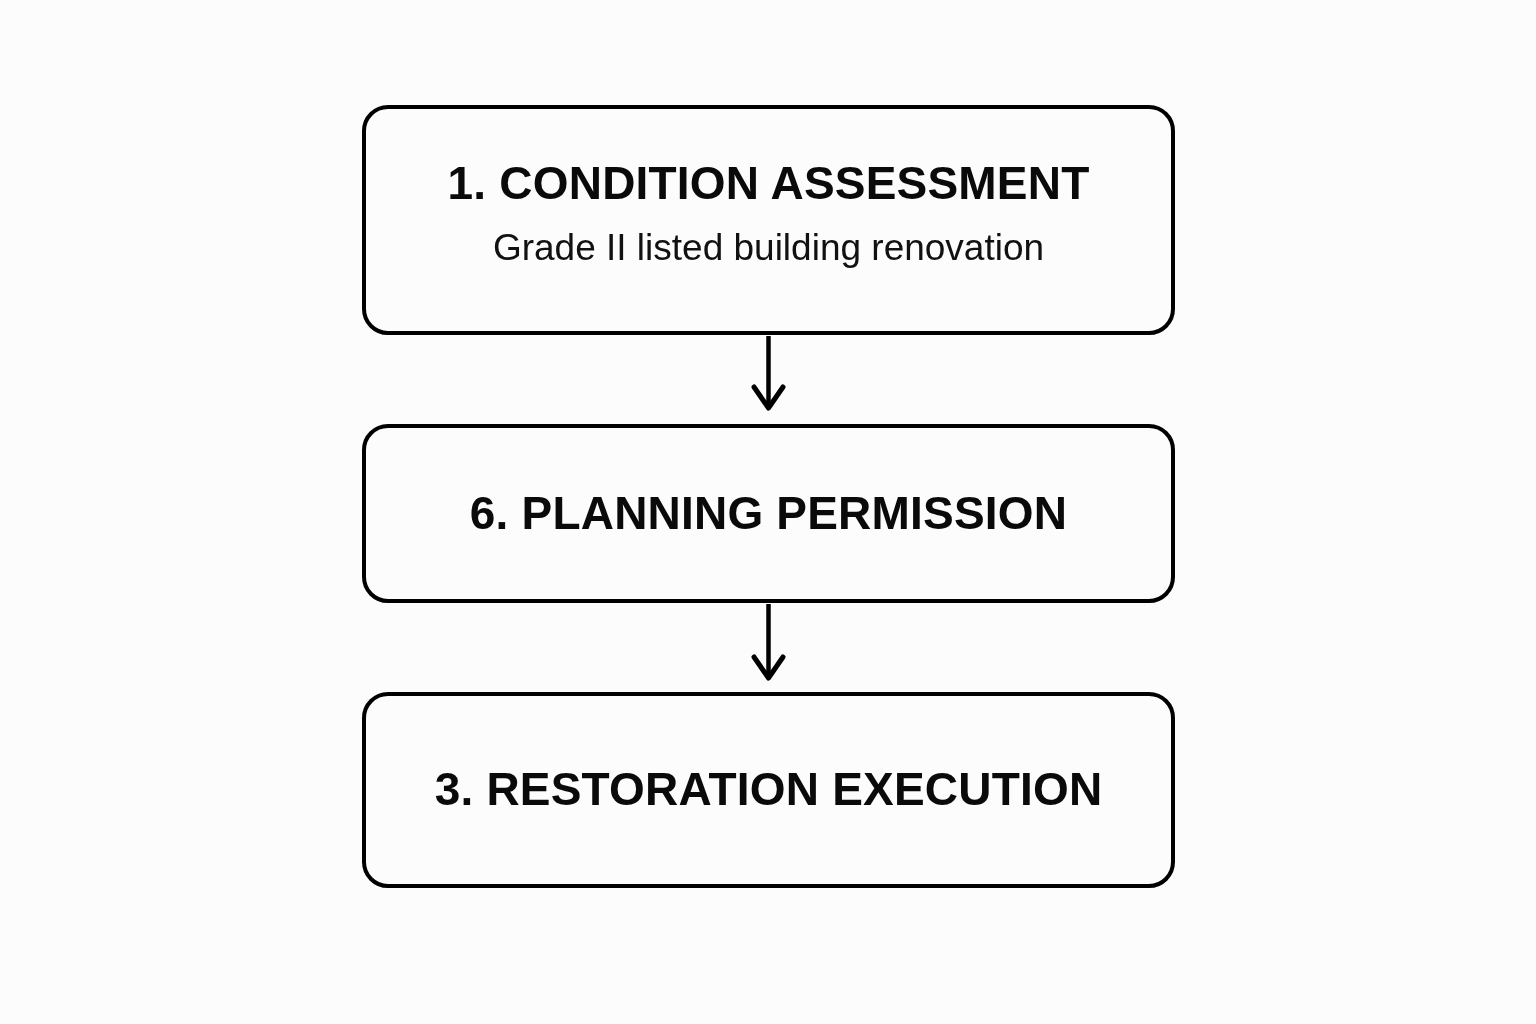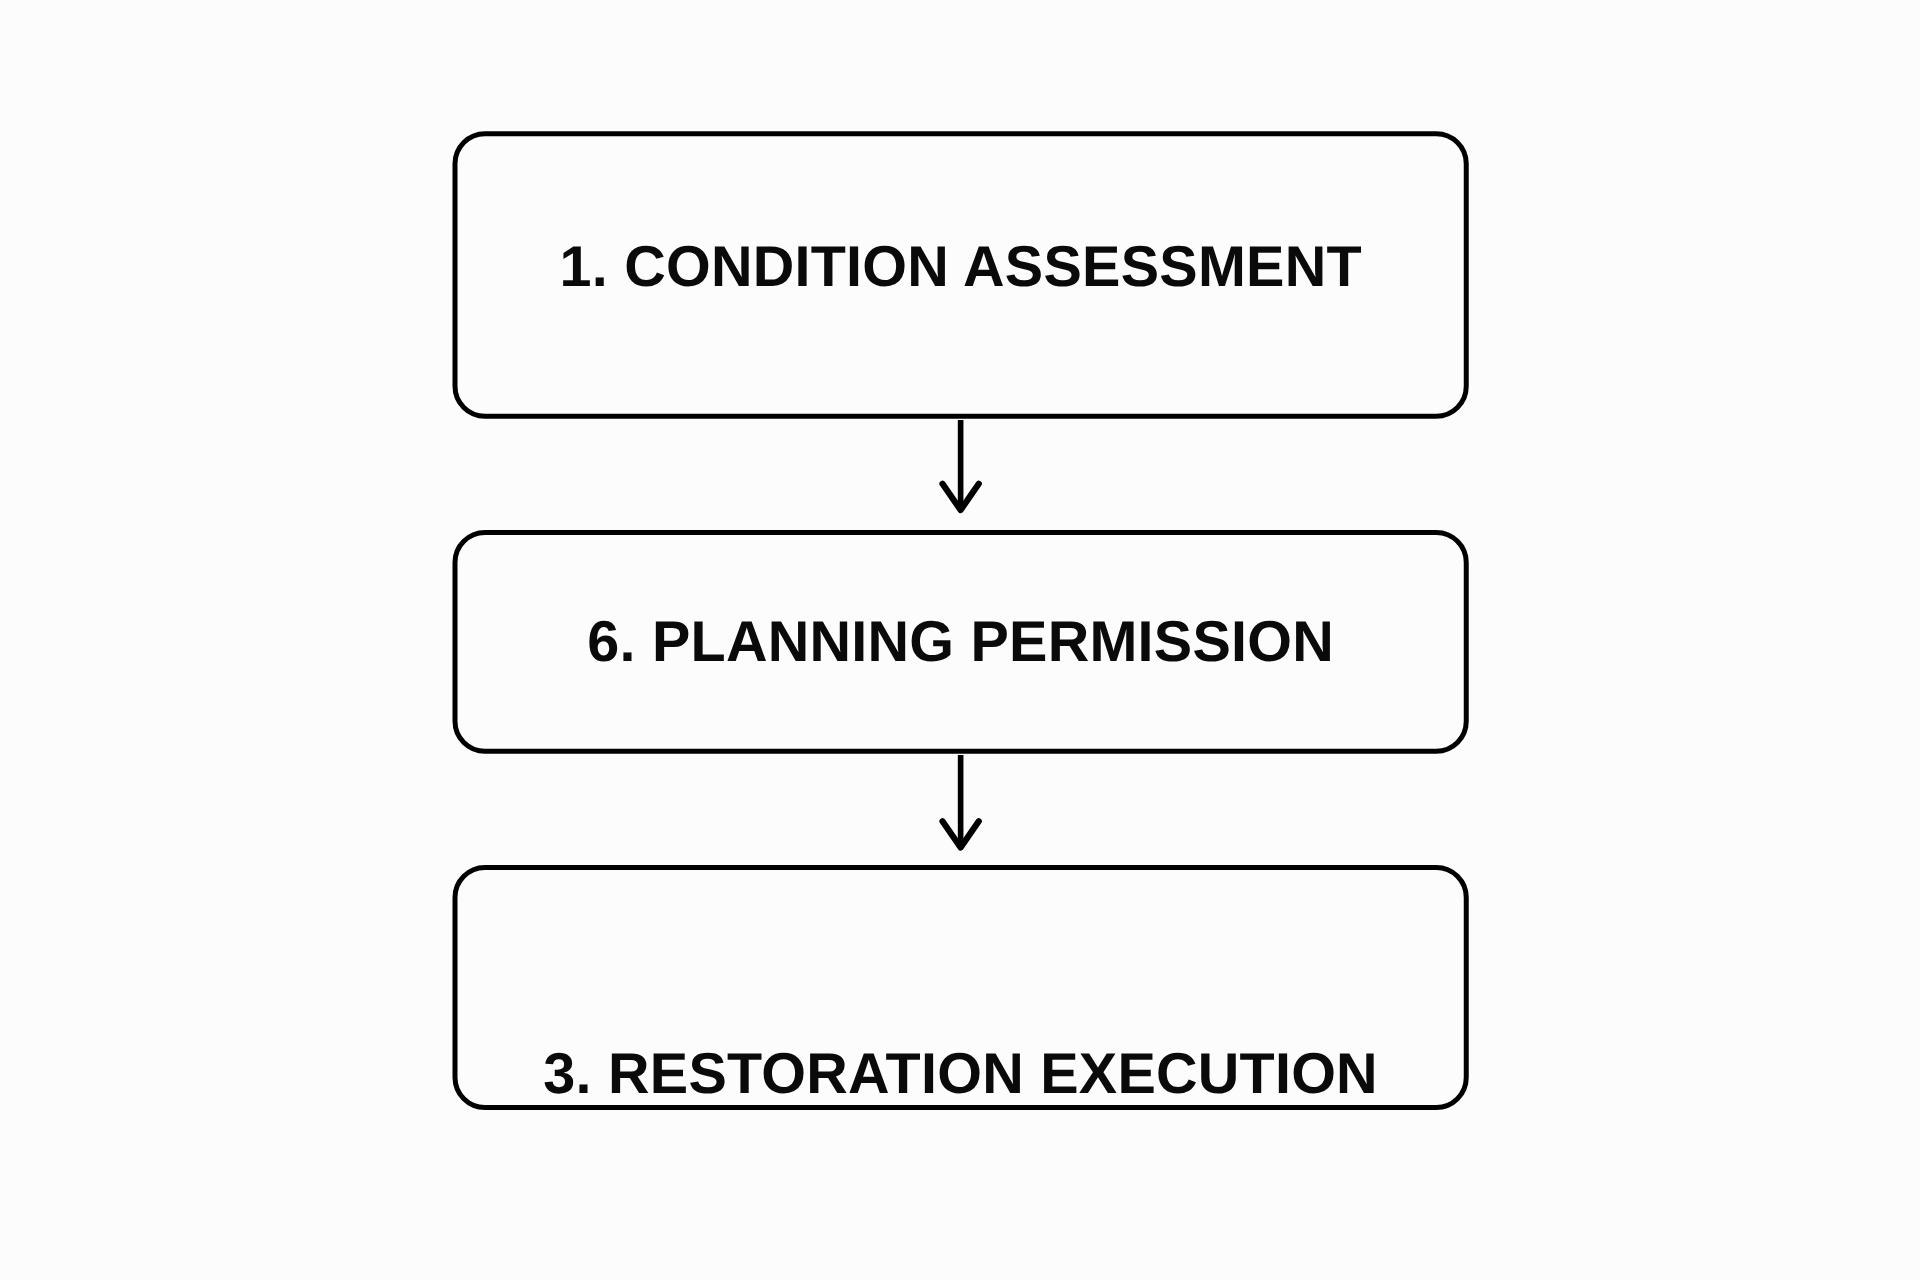--- a/index.html
+++ b/index.html
@@ -32,21 +32,21 @@
     border: 4px solid #000000;
     border-radius: 26px;
     display: flex;
     flex-direction: column;
     align-items: center;
     justify-content: center;
   }
 
   #node-1 { top: 105px;  height: 230px; }
   #node-2 { top: 424px;  height: 179px; }
-  #node-3 { top: 692px;  height: 196px; justify-content: flex-end; }
+  #node-3 { top: 692px;  height: 196px; }
 
   .node-inner {
     display: flex;
     flex-direction: column;
     align-items: center;
     justify-content: center;
     width: 100%;
   }
 
   .node-title {
@@ -99,20 +99,21 @@
 
     <g>
       <line x1="768.5" y1="604" x2="768.5" y2="678" stroke="#000000" stroke-width="4.5"></line>
       <polyline points="754,657 768.5,678 783,657" fill="none" stroke="#000000" stroke-width="5" stroke-linecap="round" stroke-linejoin="round"></polyline>
     </g>
   </svg>
 
   <div class="node" id="node-1">
     <div class="node-inner">
       <div class="node-title">1. CONDITION ASSESSMENT</div>
+      <div class="node-subtitle">Grade II listed building renovation</div>
     </div>
   </div>
 
   <div class="node" id="node-2">
     <div class="node-inner">
       <div class="node-title">6. PLANNING PERMISSION</div>
 
     </div>
   </div>
 

